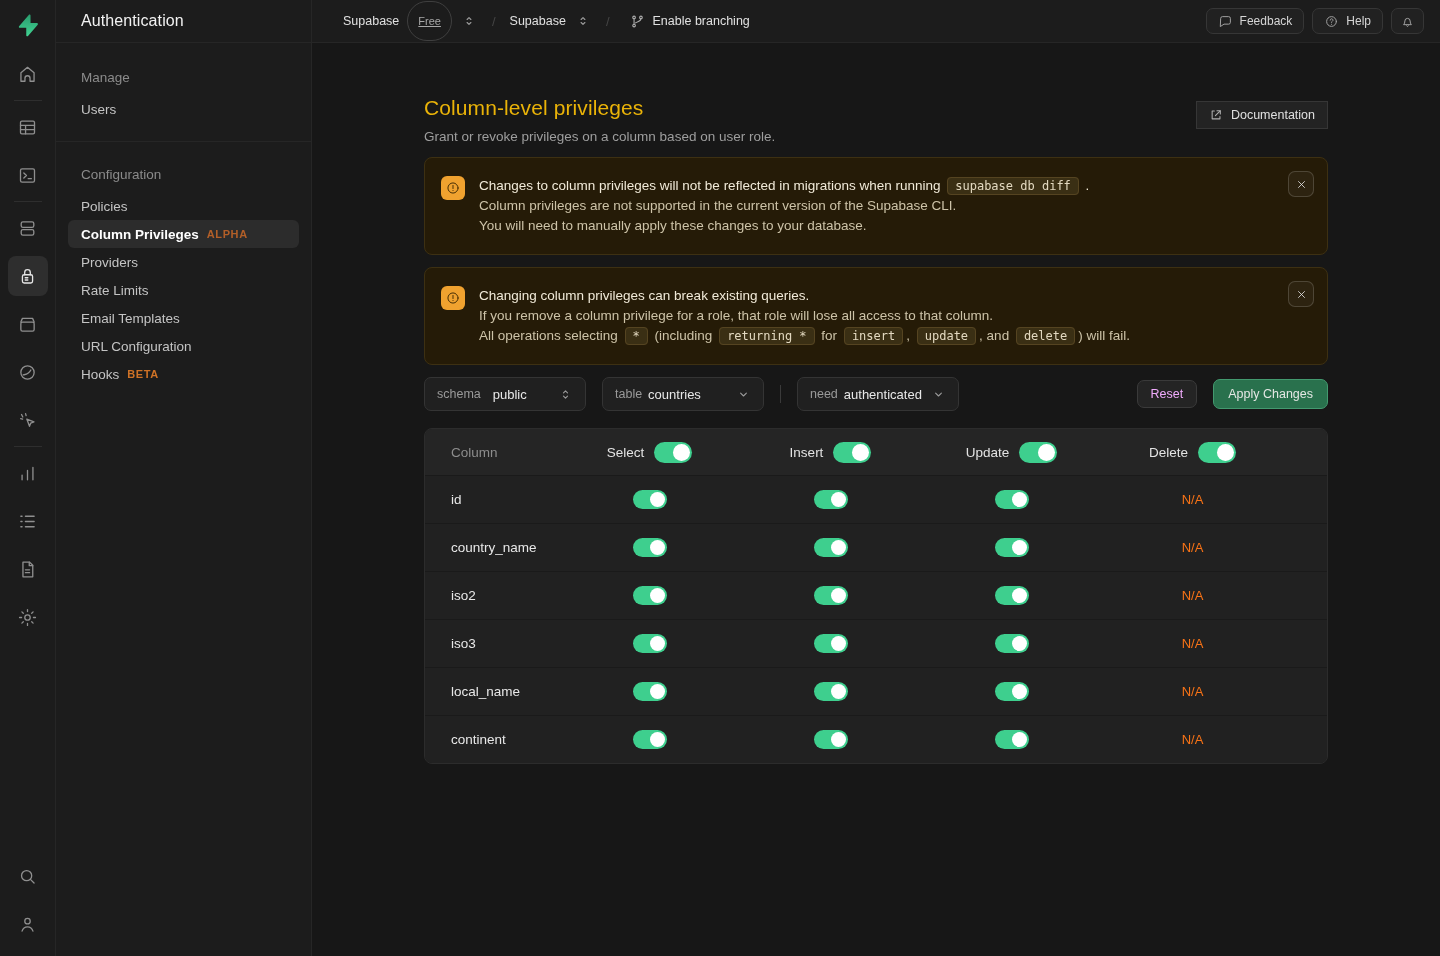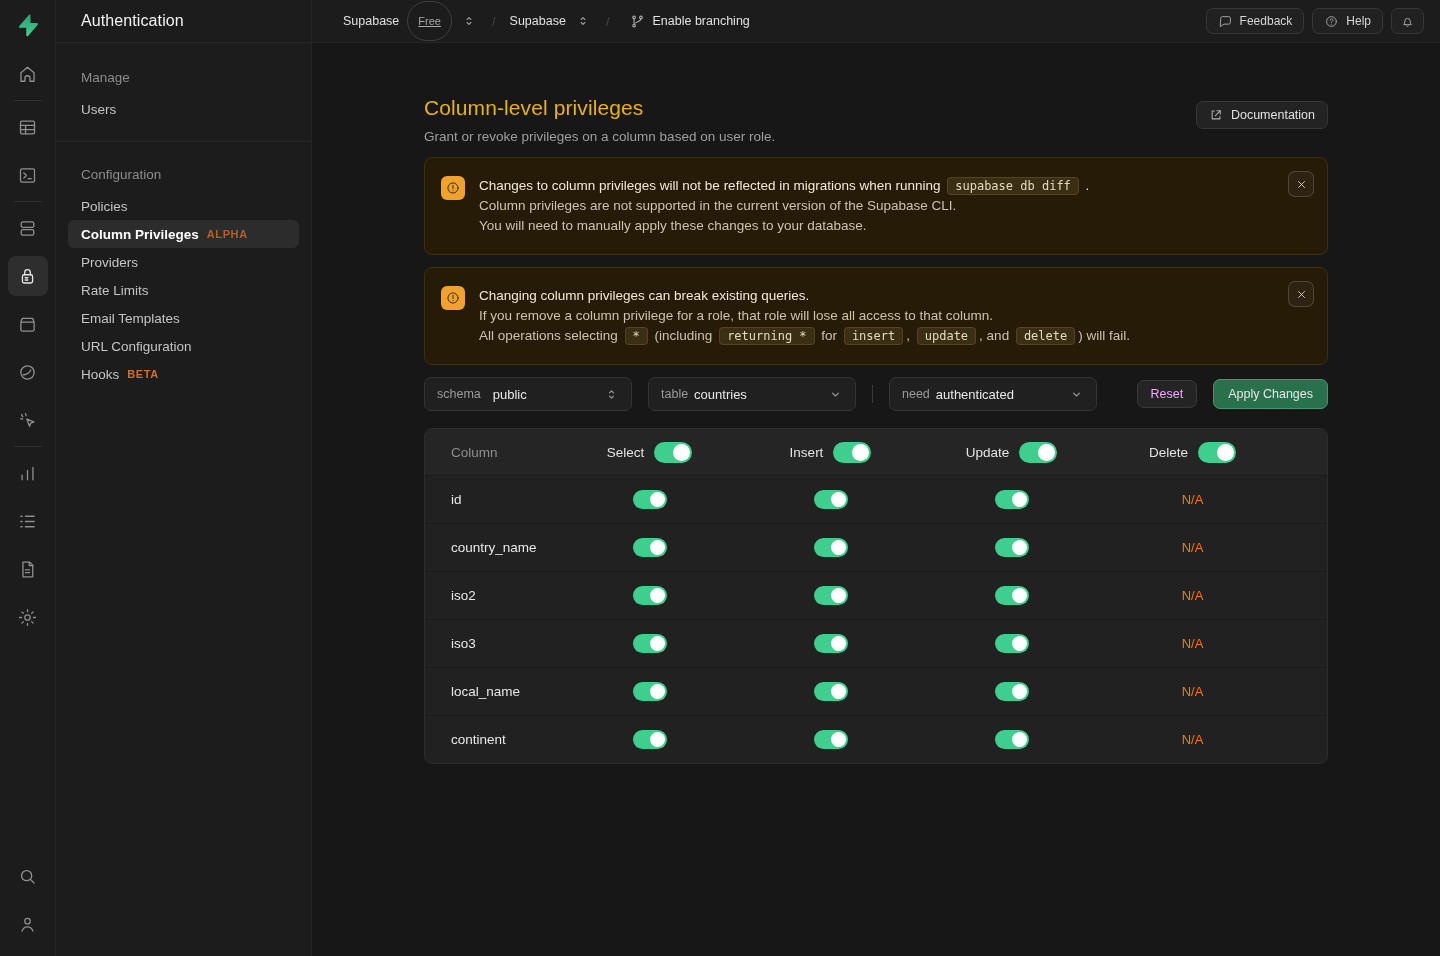--- a/index.html
+++ b/index.html
@@ -79,21 +79,21 @@
   .tb-btn svg { width:15px; height:15px; color:#a0a0a0; }
   .tb-btn.icon-only { padding:0 8px; }
 
   
   .main { flex:1; overflow:hidden; padding:53px 112px 0; }
   .page-head { display:flex; justify-content:space-between; align-items:flex-start; margin-bottom:13px; }
   .page-title { margin:0; font-size:21px; font-weight:500; color:#eab308; letter-spacing:.1px; }
   .page-subtitle { margin-top:9px; color:#9e9e9e; font-size:13.5px; }
   .doc-btn {
     margin-top:5px; display:flex; align-items:center; gap:8px; height:28px; padding:0 12px;
-    background:#232323; border:1px solid #363636; border-radius:7px;
+    background:#232323; border:1px solid #363636; border-radius:0;
     color:#e0e0e0; font-size:12.5px; cursor:pointer;
   }
   .doc-btn svg { width:14px; height:14px; color:#b0b0b0; }
 
   
   .banner {
     position:relative; display:flex; gap:14px; align-items:flex-start;
     background:#251b07; border:1px solid #3d3012; border-radius:8px;
     padding:18px 52px 18px 16px; margin-bottom:12px;
   }
@@ -113,21 +113,21 @@
   .banner-close {
     position:absolute; top:13px; right:13px; width:26px; height:26px;
     background:rgba(255,255,255,0.04); border:1px solid rgba(255,255,255,0.16); border-radius:7px;
     color:#e8e8e8; cursor:pointer; display:flex; align-items:center; justify-content:center; padding:0;
   }
   .banner-close svg { width:13px; height:13px; }
 
   
   .filters { display:flex; align-items:center; gap:16px; margin:2px 0 17px; }
   .sel {
-    width:208px; height:34px; display:flex; align-items:center;
+    width:162px; height:34px; display:flex; align-items:center;
     background:#202020; border:1px solid #343434; border-radius:7px;
     padding:0 12px; cursor:pointer; position:relative; font-size:13px;
   }
   .sel-label { color:#9a9a9a; margin-right:12px; font-size:12.5px; }
   .sel-label.tight { margin-right:6px; }
   .sel-value { color:#e8e8e8; }
   .sel-caret { margin-left:auto; color:#9a9a9a; display:flex; }
   .sel-caret svg { width:15px; height:15px; }
   .v-divider { width:1px; height:18px; background:#3a3a3a; }
   .filters-spacer { flex:1; }

